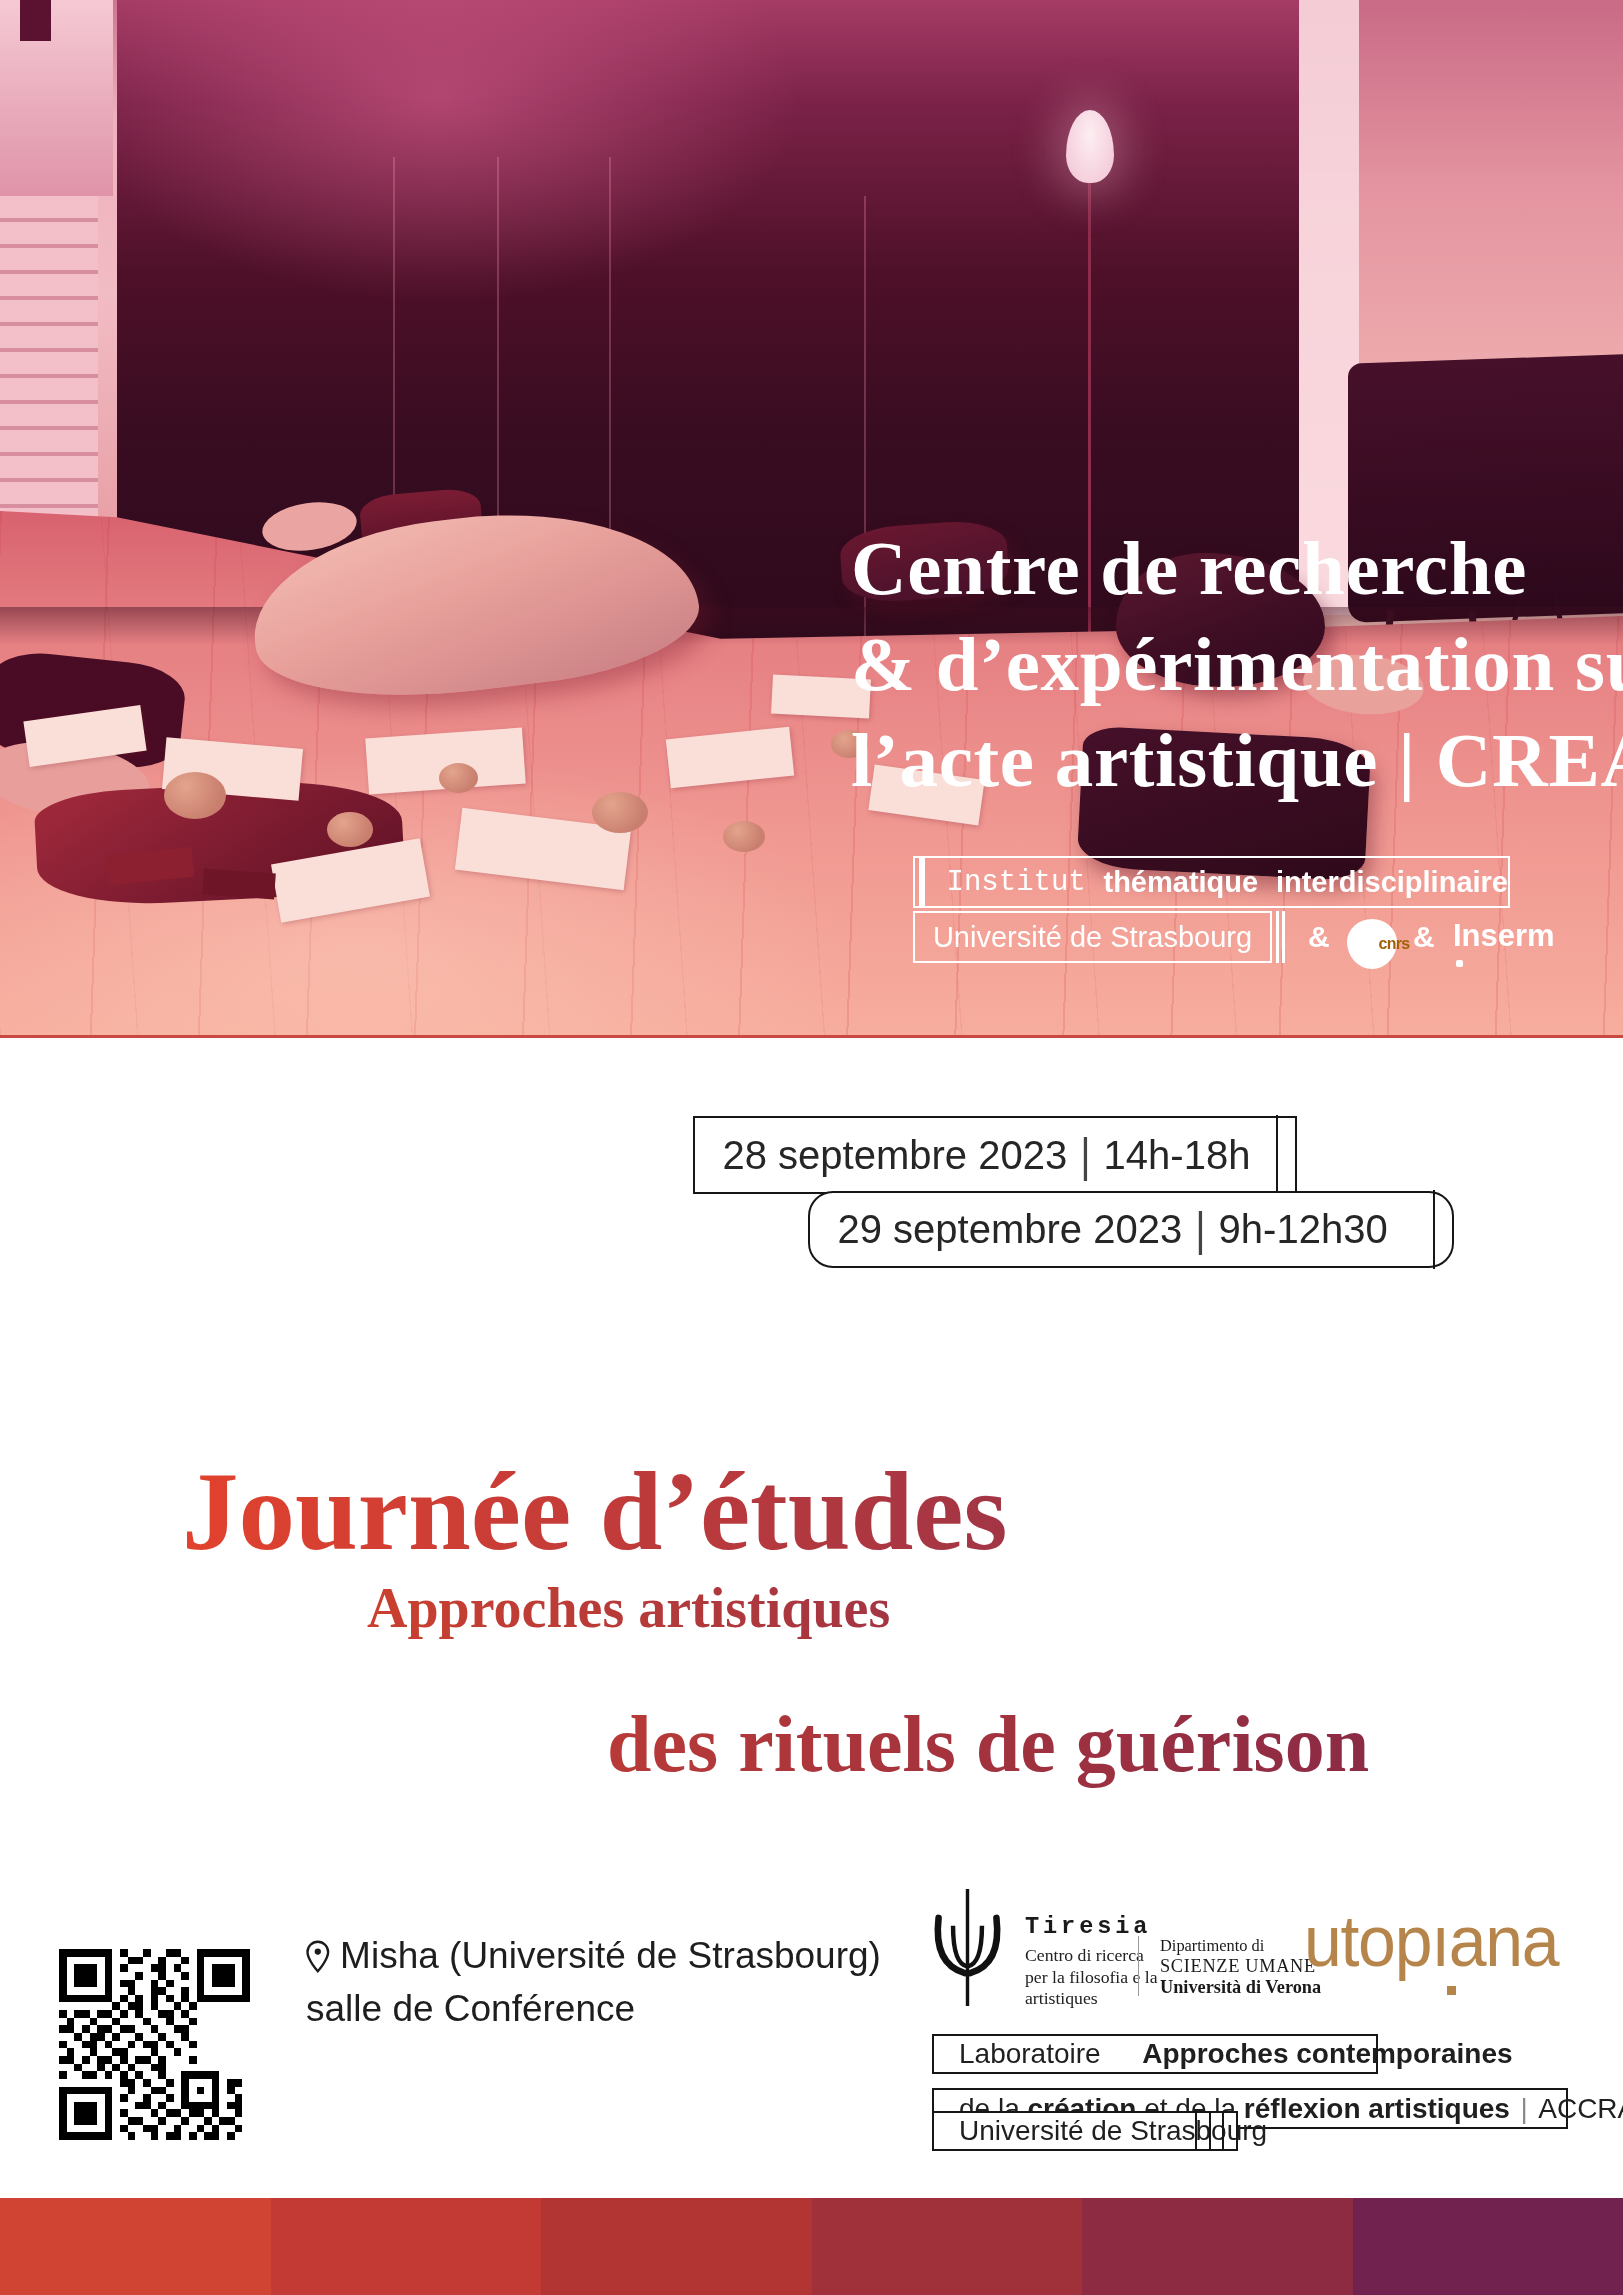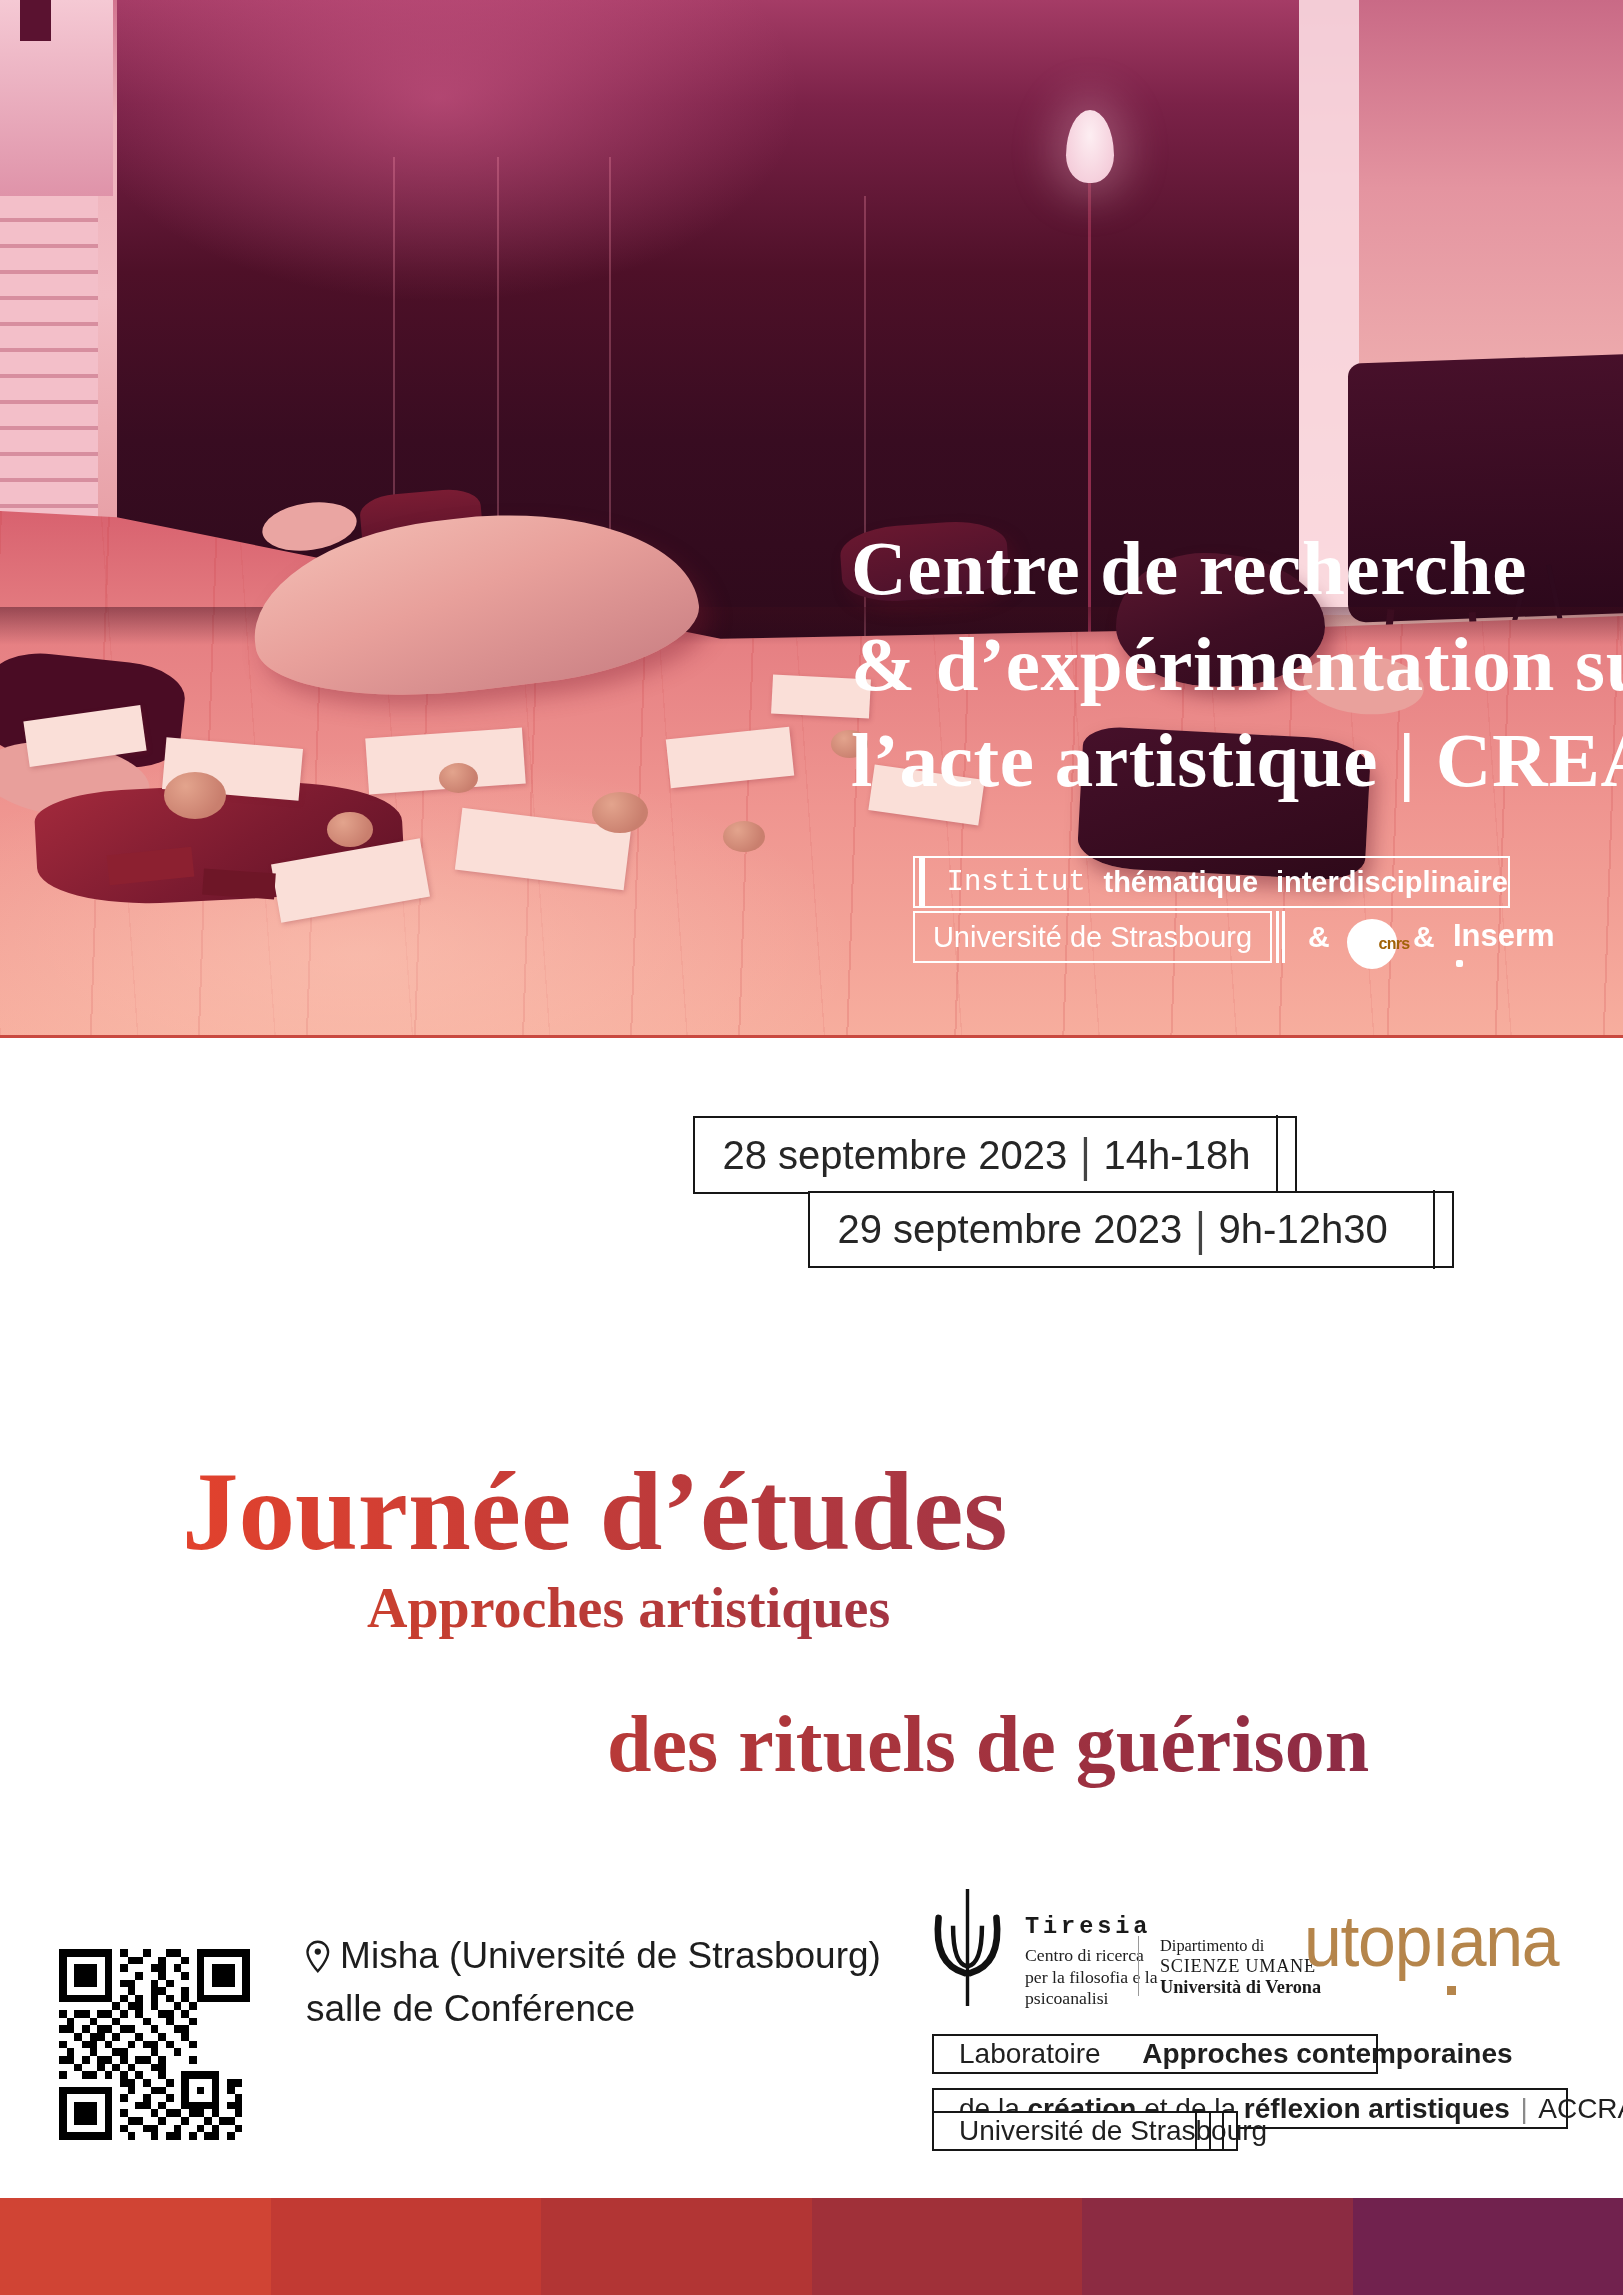--- a/index.html
+++ b/index.html
@@ -84,21 +84,21 @@
   .cnrs-disc span{color:#a16207;font-weight:700;font-size:16px;letter-spacing:-0.7px;margin-left:44px;}
   .inserm{position:absolute;left:1453px;top:918px;color:#fff;font-weight:700;font-size:31px;}
   .inserm-dot{position:absolute;left:1456px;top:960px;width:7.2px;height:7.2px;background:#fff;border-radius:2px;}
 
   
   .date-box{position:absolute;background:#fff;border:2.6px solid #161616;display:flex;align-items:center;
         font-size:40px;color:#262626;white-space:nowrap;padding-left:27.5px;}
   .date-box .inner{position:absolute;top:-2.6px;right:17px;height:calc(100% + 5.2px);width:2px;background:#161616;}
   .date-sep{font-weight:300;color:#444;padding:0 13px;transform:scaleY(1.15);}
   #dateA{left:693px;top:1116px;width:604px;height:78px;}
-  #dateB{left:808px;top:1191px;width:646px;height:77px;}
+  #dateB{left:808px;top:1191px;width:646px;height:77px;border-radius:25px;}
 
   
   .gtx{white-space:nowrap;font-family:"Liberation Serif",serif;font-weight:700;}
   #main-title{position:absolute;left:182px;top:1373px;font-size:113px;line-height:1.1;color:#c33a39;}
   .sub1{position:absolute;left:367px;top:1576px;font-size:56px;color:#b13a3a;}
   .sub2{position:absolute;left:607px;top:1699px;font-size:80px;color:#9a3142;}
   @supports ((-webkit-background-clip:text) or (background-clip:text)){
     #main-title{background:linear-gradient(90deg,#e2422d,#a23545);-webkit-background-clip:text;background-clip:text;color:transparent;}
     .sub1{background:linear-gradient(90deg,#ca402f,#a33543);-webkit-background-clip:text;background-clip:text;color:transparent;}
     .sub2{background:linear-gradient(90deg,#b83a38,#8c2b45);-webkit-background-clip:text;background-clip:text;color:transparent;}
@@ -288,21 +288,21 @@
       <line x1="30" y1="0" x2="30" y2="89" stroke="#111" stroke-width="2.6"></line>
       <path d="M8 22 C5 48 14 60 28 64" fill="none" stroke="#111" stroke-width="5" stroke-linecap="round"></path>
       <path d="M52 22 C55 48 46 60 32 64" fill="none" stroke="#111" stroke-width="5" stroke-linecap="round"></path>
       <path d="M19 28 C19 50 24 58 30 59 C36 58 41 50 41 28" fill="none" stroke="#111" stroke-width="3.4"></path>
     </svg>
   </div>
   <div class="tiresia-name">Tiresia</div>
   <div class="tiresia-desc">
     <div>Centro di ricerca</div>
     <div>per la filosofia e la</div>
-    <div>psicoanalisi</div>
+    <div>artistiques</div>
   </div>
   <div class="vdivider"></div>
   <div class="verona">
     <div>Dipartimento di</div>
     <div class="caps">SCIENZE UMANE</div>
     <div class="bold">Università di Verona</div>
   </div>
   <div class="utopiana">utopıana</div>
   <div class="uto-dot"></div>
 

